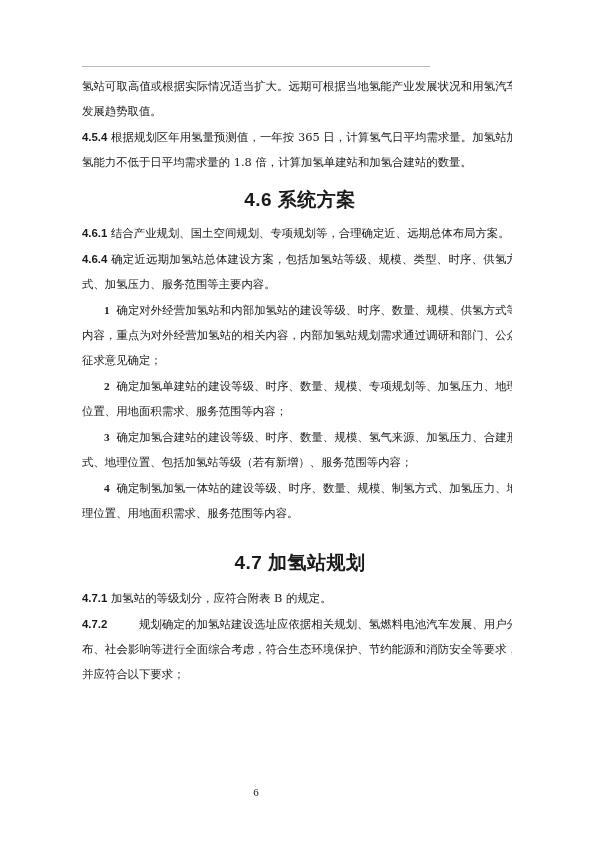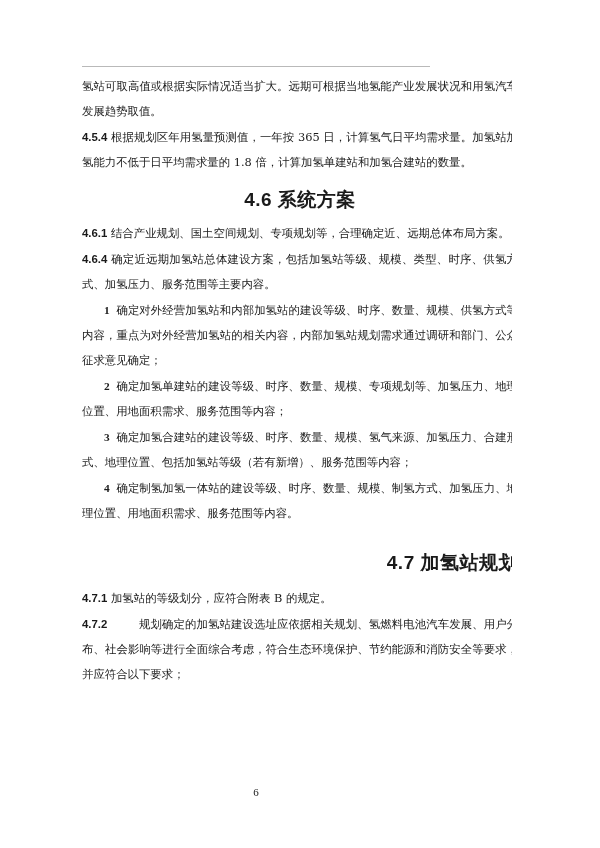--- a/index.html
+++ b/index.html
@@ -50,21 +50,20 @@
     margin: 14px 0 10px 0;
     font-size: 19px;
     line-height: 22px;
     text-align: center;
     font-family: "Liberation Sans", sans-serif;
     font-weight: bold;
     letter-spacing: 0.5px;
   }
   h2.spaced {
     margin: 26px 0 12px 0;
-    text-align: right;
   }
   .sub {
     text-indent: 22px;
   }
   .sub .marker {
     font-family: "Liberation Serif", serif;
     font-weight: bold;
     padding-right: 3px;
   }
   .pagenum {

